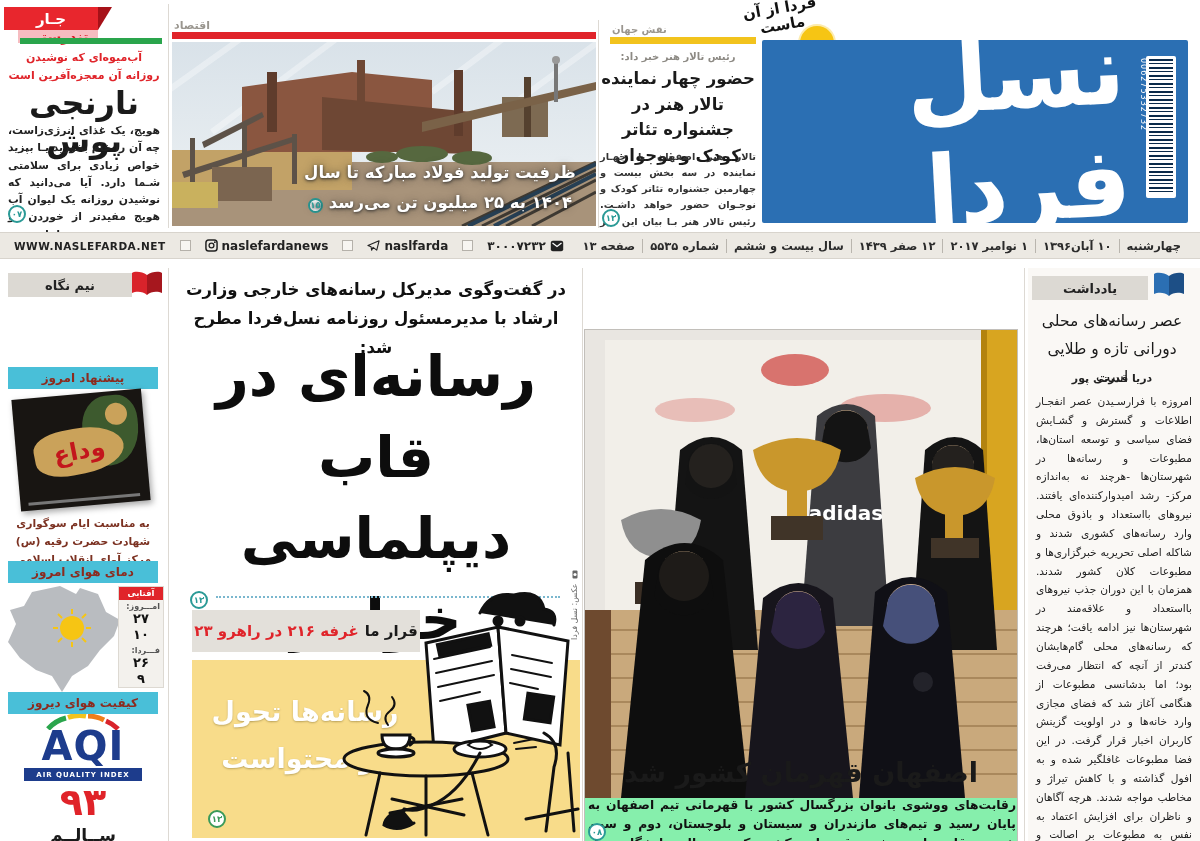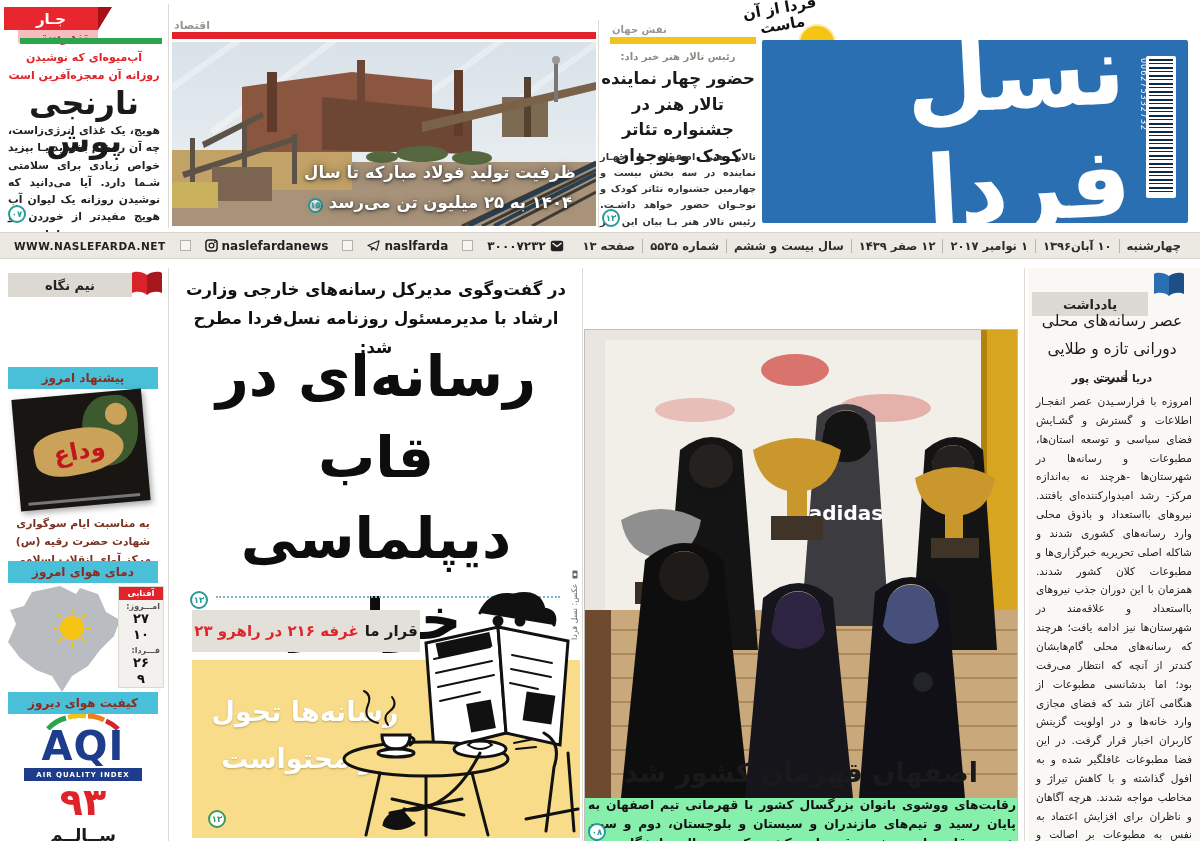--- a/index.html
+++ b/index.html
@@ -431,21 +431,21 @@
   </div>
   <div class="abs photo-credit fa">
     <svg width="9" height="7" viewBox="0 0 9 7">
       <rect x="0.5" y="1.5" width="8" height="5" rx="1" fill="#666"></rect>
         <circle cx="4.5" cy="4" r="1.6" fill="#fff"></circle>
     </svg>
     <span>عکس: نسل فردا</span>
   </div>
 
   <div class="abs note-panel"></div>
-  <div class="abs sechead fa" style="left:1032px;top:292px;width:116px;">یادداشت</div>
+  <div class="abs sechead fa" style="left:1032px;top:276px;width:116px;">یادداشت</div>
   <svg class="abs book-icon" style="left:1152px;top:272px;" viewBox="0 0 34 26">
     <path d="M17 4 C12 0,4 0,2 2 L2 22 C6 20,13 20,17 24 Z" fill="#2b6fb3"></path>
     <path d="M17 4 C22 0,30 0,32 2 L32 22 C28 20,21 20,17 24 Z" fill="#1d4f86"></path>
   </svg>
   <div class="abs note-title fa">
     <div>عصر رسانه‌های محلی</div>
     <div>دورانی تازه و طلایی است</div>
   </div>
   <div class="abs note-author fa">دریا قدرتی پور</div>
   <div class="abs note-body fa">امروزه با فرارسـیدن عصر انفجـار اطلاعات و گسترش و گشـایش فضای سیاسی و توسعه استان‌ها، مطبوعات و رسانه‌ها در شهرستان‌ها -هرچند نه به‌اندازه مرکز- رشد امیدوارکننده‌ای یافتند. نیروهای بااستعداد و باذوق محلی وارد رسانه‌های کشوری شدند و شاکله اصلی تحریریه خبرگزاری‌ها و مطبوعات کلان کشور شدند. همزمان با این دوران جذب نیروهای بااستعداد و علاقه‌مند در شهرستان‌ها نیز ادامه یافت؛ هرچند که رسانه‌های محلی گام‌هایشان کندتر از آنچه که انتظار می‌رفت بود؛ اما بدشانسی مطبوعات از هنگامی آغاز شد که فضای مجازی وارد خانه‌ها و در اولویت گزینش کاربران اخبار قرار گرفت. در این فضا مطبوعات غافلگیر شده و به افول گذاشته و با کاهش تیراژ و مخاطب مواجه شدند. هرچه آگاهان و ناظران برای افزایش اعتماد به نفس به مطبوعات بر اصالت و سندیت کار این گروه تأکید دارند، در این سـو افول محسوس رسانه‌های مکتوب در پایتخت نمایان است. آمار برگشتی‌ها، کاهش نیروها، تقلیل بهره‌وری کار در این رسانه‌ها و گم شدن انگیزه‌ها نشانه‌های روبه وخامت رفتن مطبوعات در ایران است؛ اما آنچه که در بین سروصداها و آه و افسوس‌های رسانه‌ای‌ها گم شده، گنجی است که در میدان کار مطبوعات و رسانه‌های محلی نهفته است. وجود چنین میدانی جست‌وجو نشده و دورمانده از تمرکز رسانه‌ها در ایران، فرصت احیای جایگاه حقیقی و تقلیل یافته مطبوعات را در دست رسانه‌ها و مطبوعات محلی قرار داده اگر که قدر این موقعیت را بدانند!</div>

